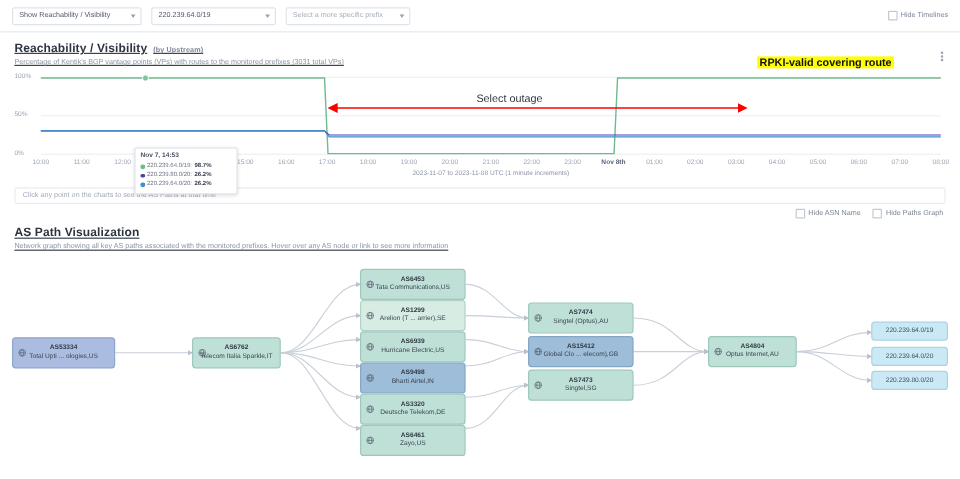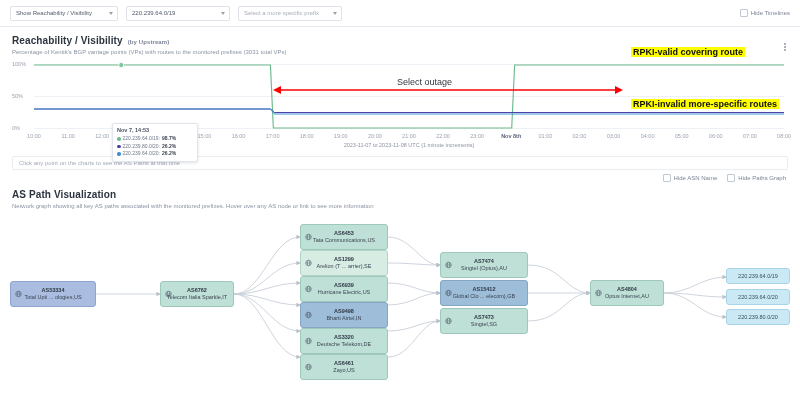--- a/index.html
+++ b/index.html
@@ -38,21 +38,21 @@
   }
   .spacer{flex:1;}
   .chk{
     display:flex;align-items:center;gap:3px;
     font-size:6px;color:#7b8496;white-space:nowrap;
   }
   .chkbox{
     width:6px;height:6px;border:1px solid #c3c9d4;border-radius:1px;background:#fff;
   }
 
-  .panel{padding:8px 12px 0 12px;}
+  .panel{padding:8px 12px 0 12px;text-decoration:underline;}
   .h1{
     font-size:10px;font-weight:600;color:#2c3440;letter-spacing:.1px;
     display:flex;align-items:baseline;gap:5px;
   }
   .h1 .sub{font-size:6px;font-weight:600;color:#7b8496;}
   .desc{font-size:6px;color:#8c93a3;margin-top:3px;}
 
   
   .chartwrap{position:relative;height:90px;margin-top:5px;}
   .yaxis{position:absolute;left:0;top:0;width:22px;height:72px;}
@@ -251,21 +251,20 @@
           <path d="M6,0 L6,6 L0,3 z" fill="#ff0000"></path>
         </marker>
         <marker id="arrR" markerWidth="6" markerHeight="6" refX="1" refY="3" orient="auto">
           <path d="M0,0 L0,6 L6,3 z" fill="#ff0000"></path>
         </marker>
       </defs>
       <line x1="268" y1="30" x2="604" y2="30" stroke="#ff0000" stroke-width="1.4" marker-start="url(#arrL)" marker-end="url(#arrR)"></line>
     </svg>
 
     <div class="annot" style="left:619px;top:-13px;">RPKI-valid covering route</div>
-    <div class="annot" style="left:619px;top:39px;">RPKI-invalid more-specific routes</div>
   </div>
 </div>
 
 <div class="clickbar">
   <span>Click any point on the charts to see the AS Paths at that time</span>
 </div>
 <div class="footrow">
   <div class="chk">
     <span class="chkbox"></span>
     <span>Hide ASN Name</span>

